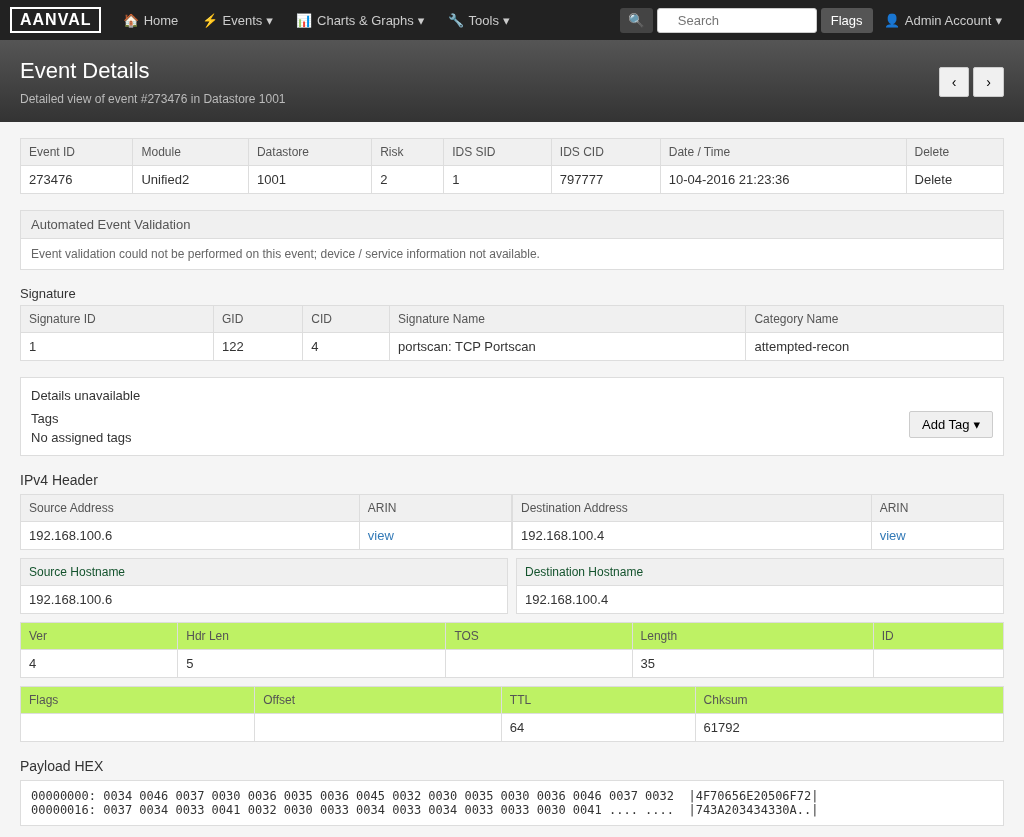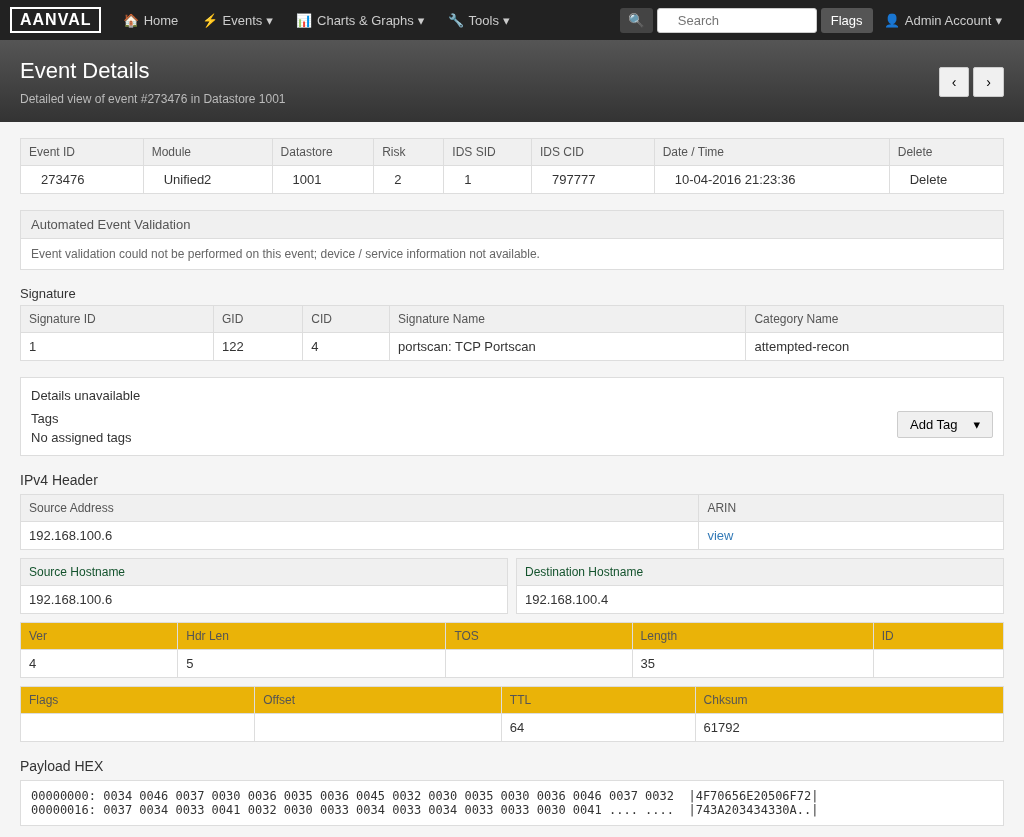--- a/index.html
+++ b/index.html
@@ -122,21 +122,21 @@
       background: #f0f0f0;
       border: 1px solid #ddd;
       padding: 6px 8px;
       text-align: left;
       font-weight: normal;
       font-size: 12px;
       color: #555;
     }
     .data-table td {
       border: 1px solid #ddd;
-      padding: 6px 20px;
+      padding: 6px 8px;
       font-size: 13px;
     }
     .delete-link {
       color: #333;
       cursor: pointer;
       text-decoration: none;
     }
 
     
     .section-box {
@@ -214,21 +214,21 @@
     }
     .add-tag-btn {
       background: #f0f0f0;
       border: 1px solid #ccc;
       padding: 5px 12px;
       cursor: pointer;
       font-size: 13px;
       border-radius: 2px;
       display: flex;
       align-items: center;
-      gap: 16px;
+      gap: 4px;
     }
 
     
     .ipv4-section {
       margin-bottom: 16px;
     }
     .ipv4-title {
       font-size: 14px;
       margin-bottom: 6px;
       color: #333;
@@ -298,21 +298,21 @@
 
     
     .fields-table {
       width: 100%;
       border-collapse: collapse;
       border: 1px solid #ddd;
       background: #fff;
       margin-bottom: 8px;
     }
     .fields-table th {
-      background: #eab308;
+      background: #bef264;
       border: 1px solid #ddd;
       padding: 6px 8px;
       text-align: left;
       font-weight: normal;
       font-size: 12px;
       color: #555;
     }
     .fields-table td {
       border: 1px solid #ddd;
       padding: 6px 8px;
@@ -474,20 +474,36 @@
             </tr>
           </thead>
           <tbody>
             <tr>
               <td>192.168.100.6</td>
               <td><a class="view-link">view</a></td>
             </tr>
           </tbody>
         </table>
       </div>
+      <div class="ipv4-half">
+        <table class="ipv4-table">
+          <thead>
+            <tr>
+              <th>Destination Address</th>
+              <th>ARIN</th>
+            </tr>
+          </thead>
+          <tbody>
+            <tr>
+              <td>192.168.100.4</td>
+              <td><a class="view-link">view</a></td>
+            </tr>
+          </tbody>
+        </table>
+      </div>
     </div>
 
     <div class="hostname-grid">
       <div class="hostname-half">
         <table class="hostname-table">
           <thead>
             <tr>
               <th>Source Hostname</th>
             </tr>
           </thead>

